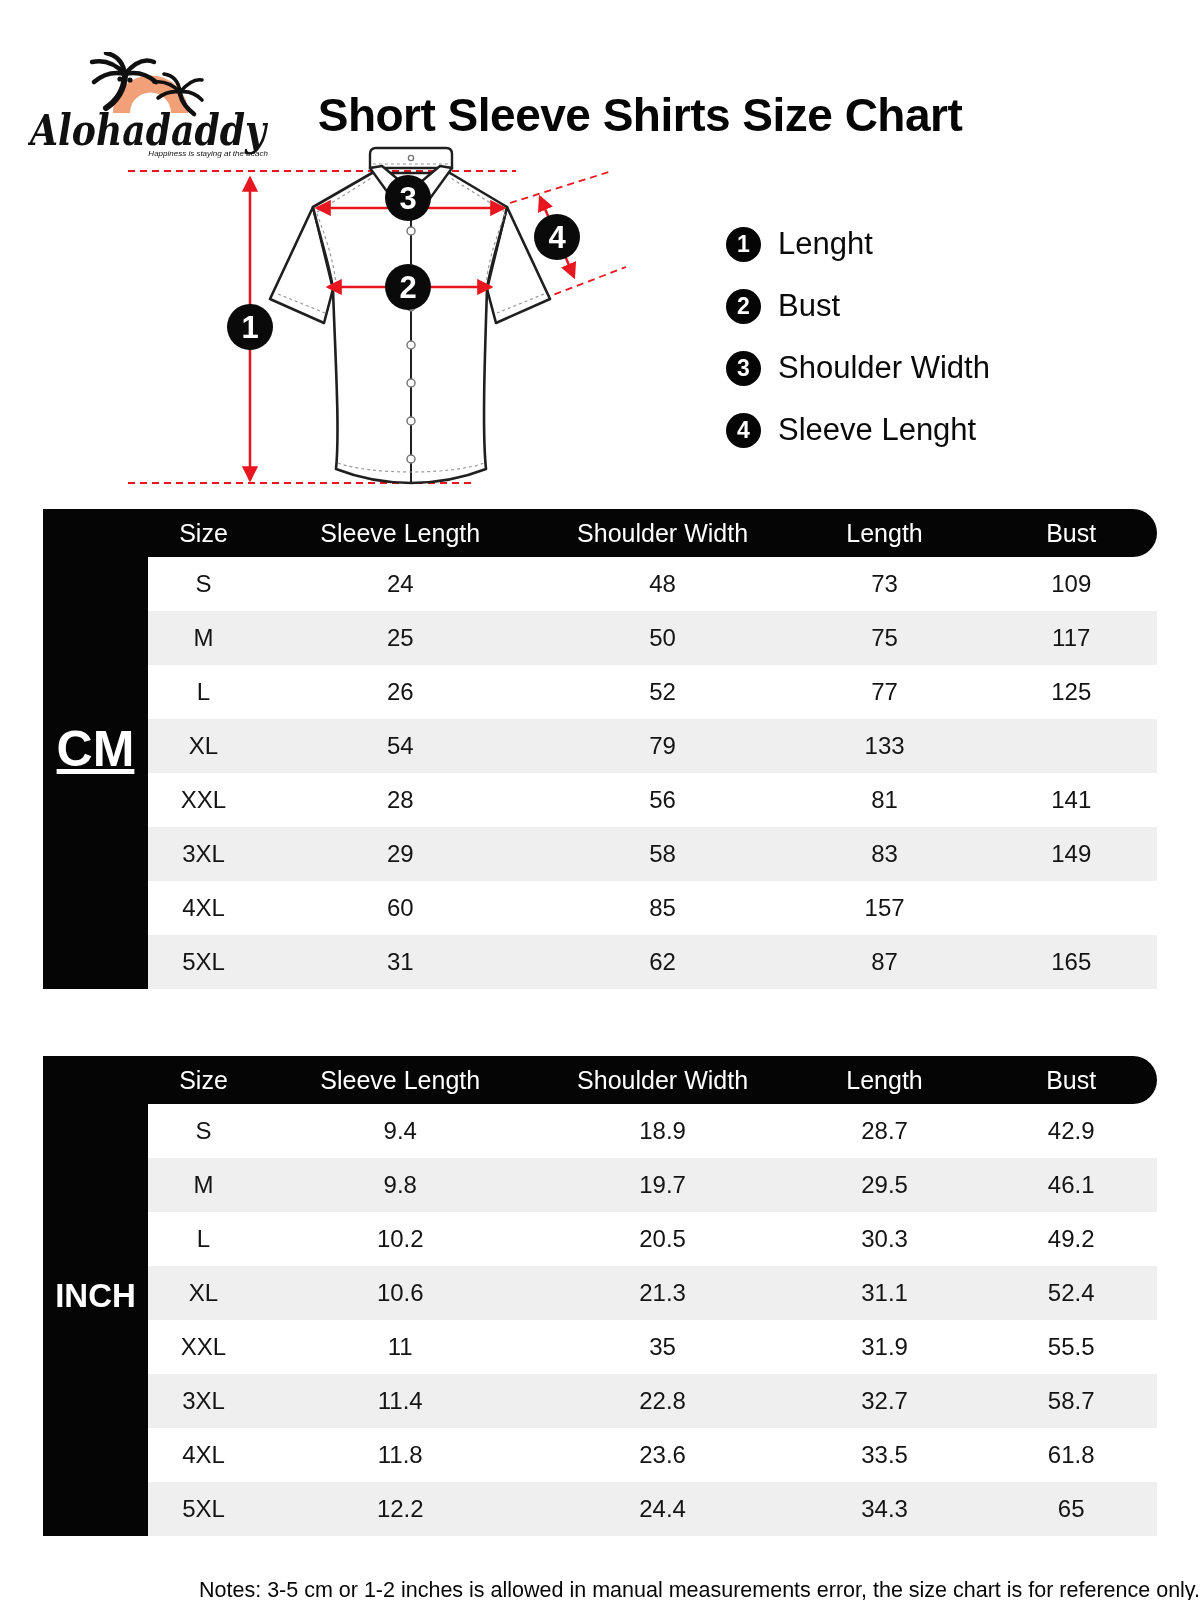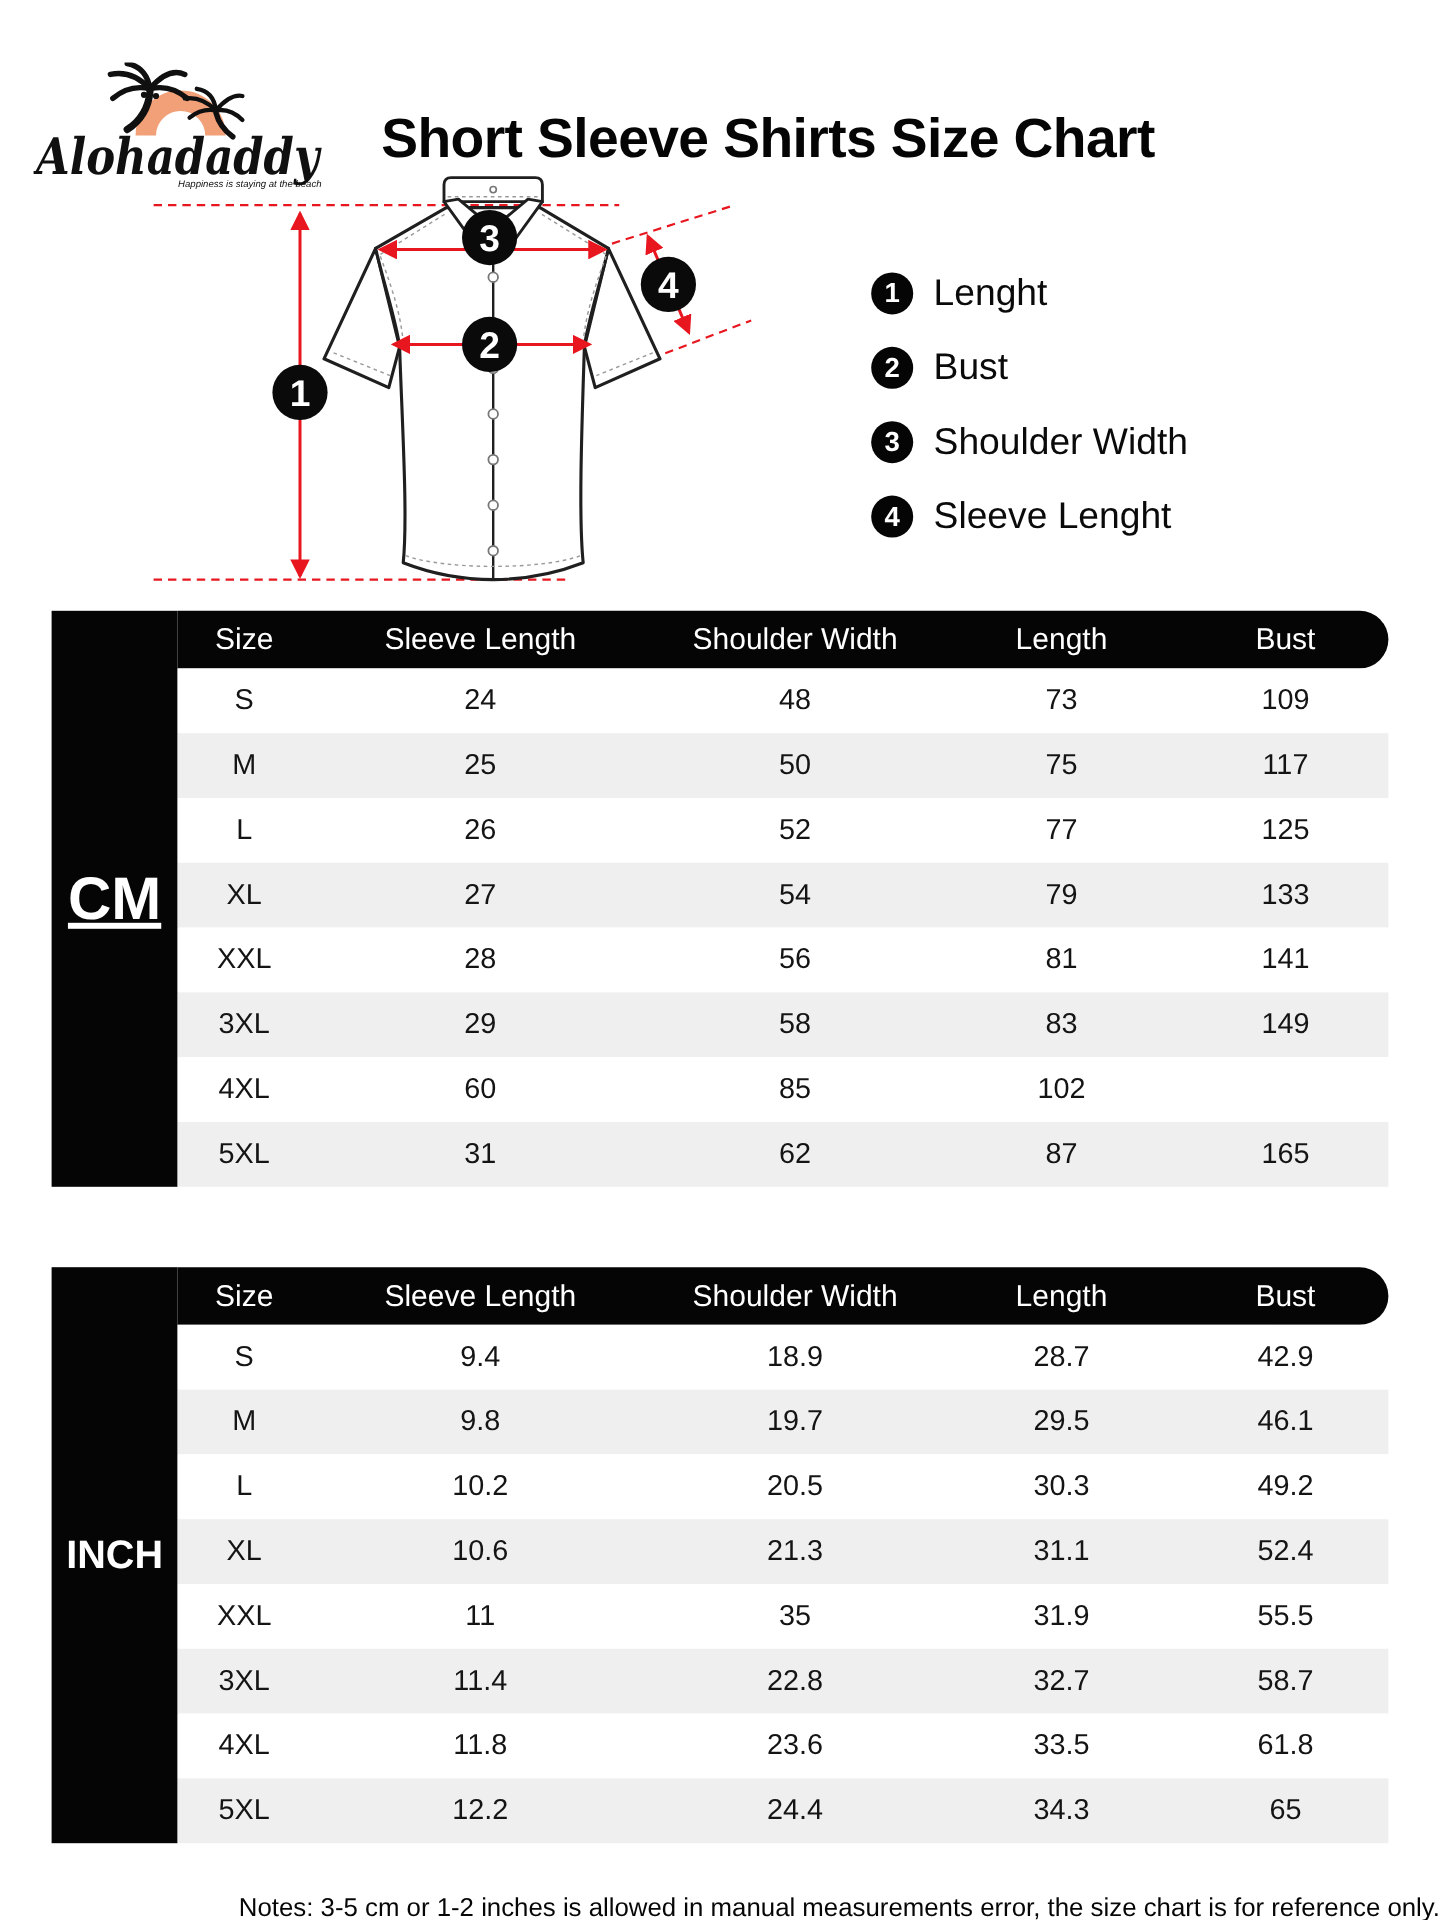--- a/index.html
+++ b/index.html
@@ -220,21 +220,20 @@
             </div>
             <div class="tr">
               <div class="td">L</div>
               <div class="td">26</div>
               <div class="td">52</div>
               <div class="td">77</div>
               <div class="td">125</div>
             </div>
             <div class="tr">
               <div class="td">XL</div>
-              <div class="td">27</div>
               <div class="td">54</div>
               <div class="td">79</div>
               <div class="td">133</div>
             </div>
             <div class="tr">
               <div class="td">XXL</div>
               <div class="td">28</div>
               <div class="td">56</div>
               <div class="td">81</div>
               <div class="td">141</div>
@@ -243,21 +242,21 @@
               <div class="td">3XL</div>
               <div class="td">29</div>
               <div class="td">58</div>
               <div class="td">83</div>
               <div class="td">149</div>
             </div>
             <div class="tr">
               <div class="td">4XL</div>
               <div class="td">60</div>
               <div class="td">85</div>
-              <div class="td">102</div>
+              <div class="td">157</div>
             </div>
             <div class="tr">
               <div class="td">5XL</div>
               <div class="td">31</div>
               <div class="td">62</div>
               <div class="td">87</div>
               <div class="td">165</div>
             </div>
           </div>
     </div>

